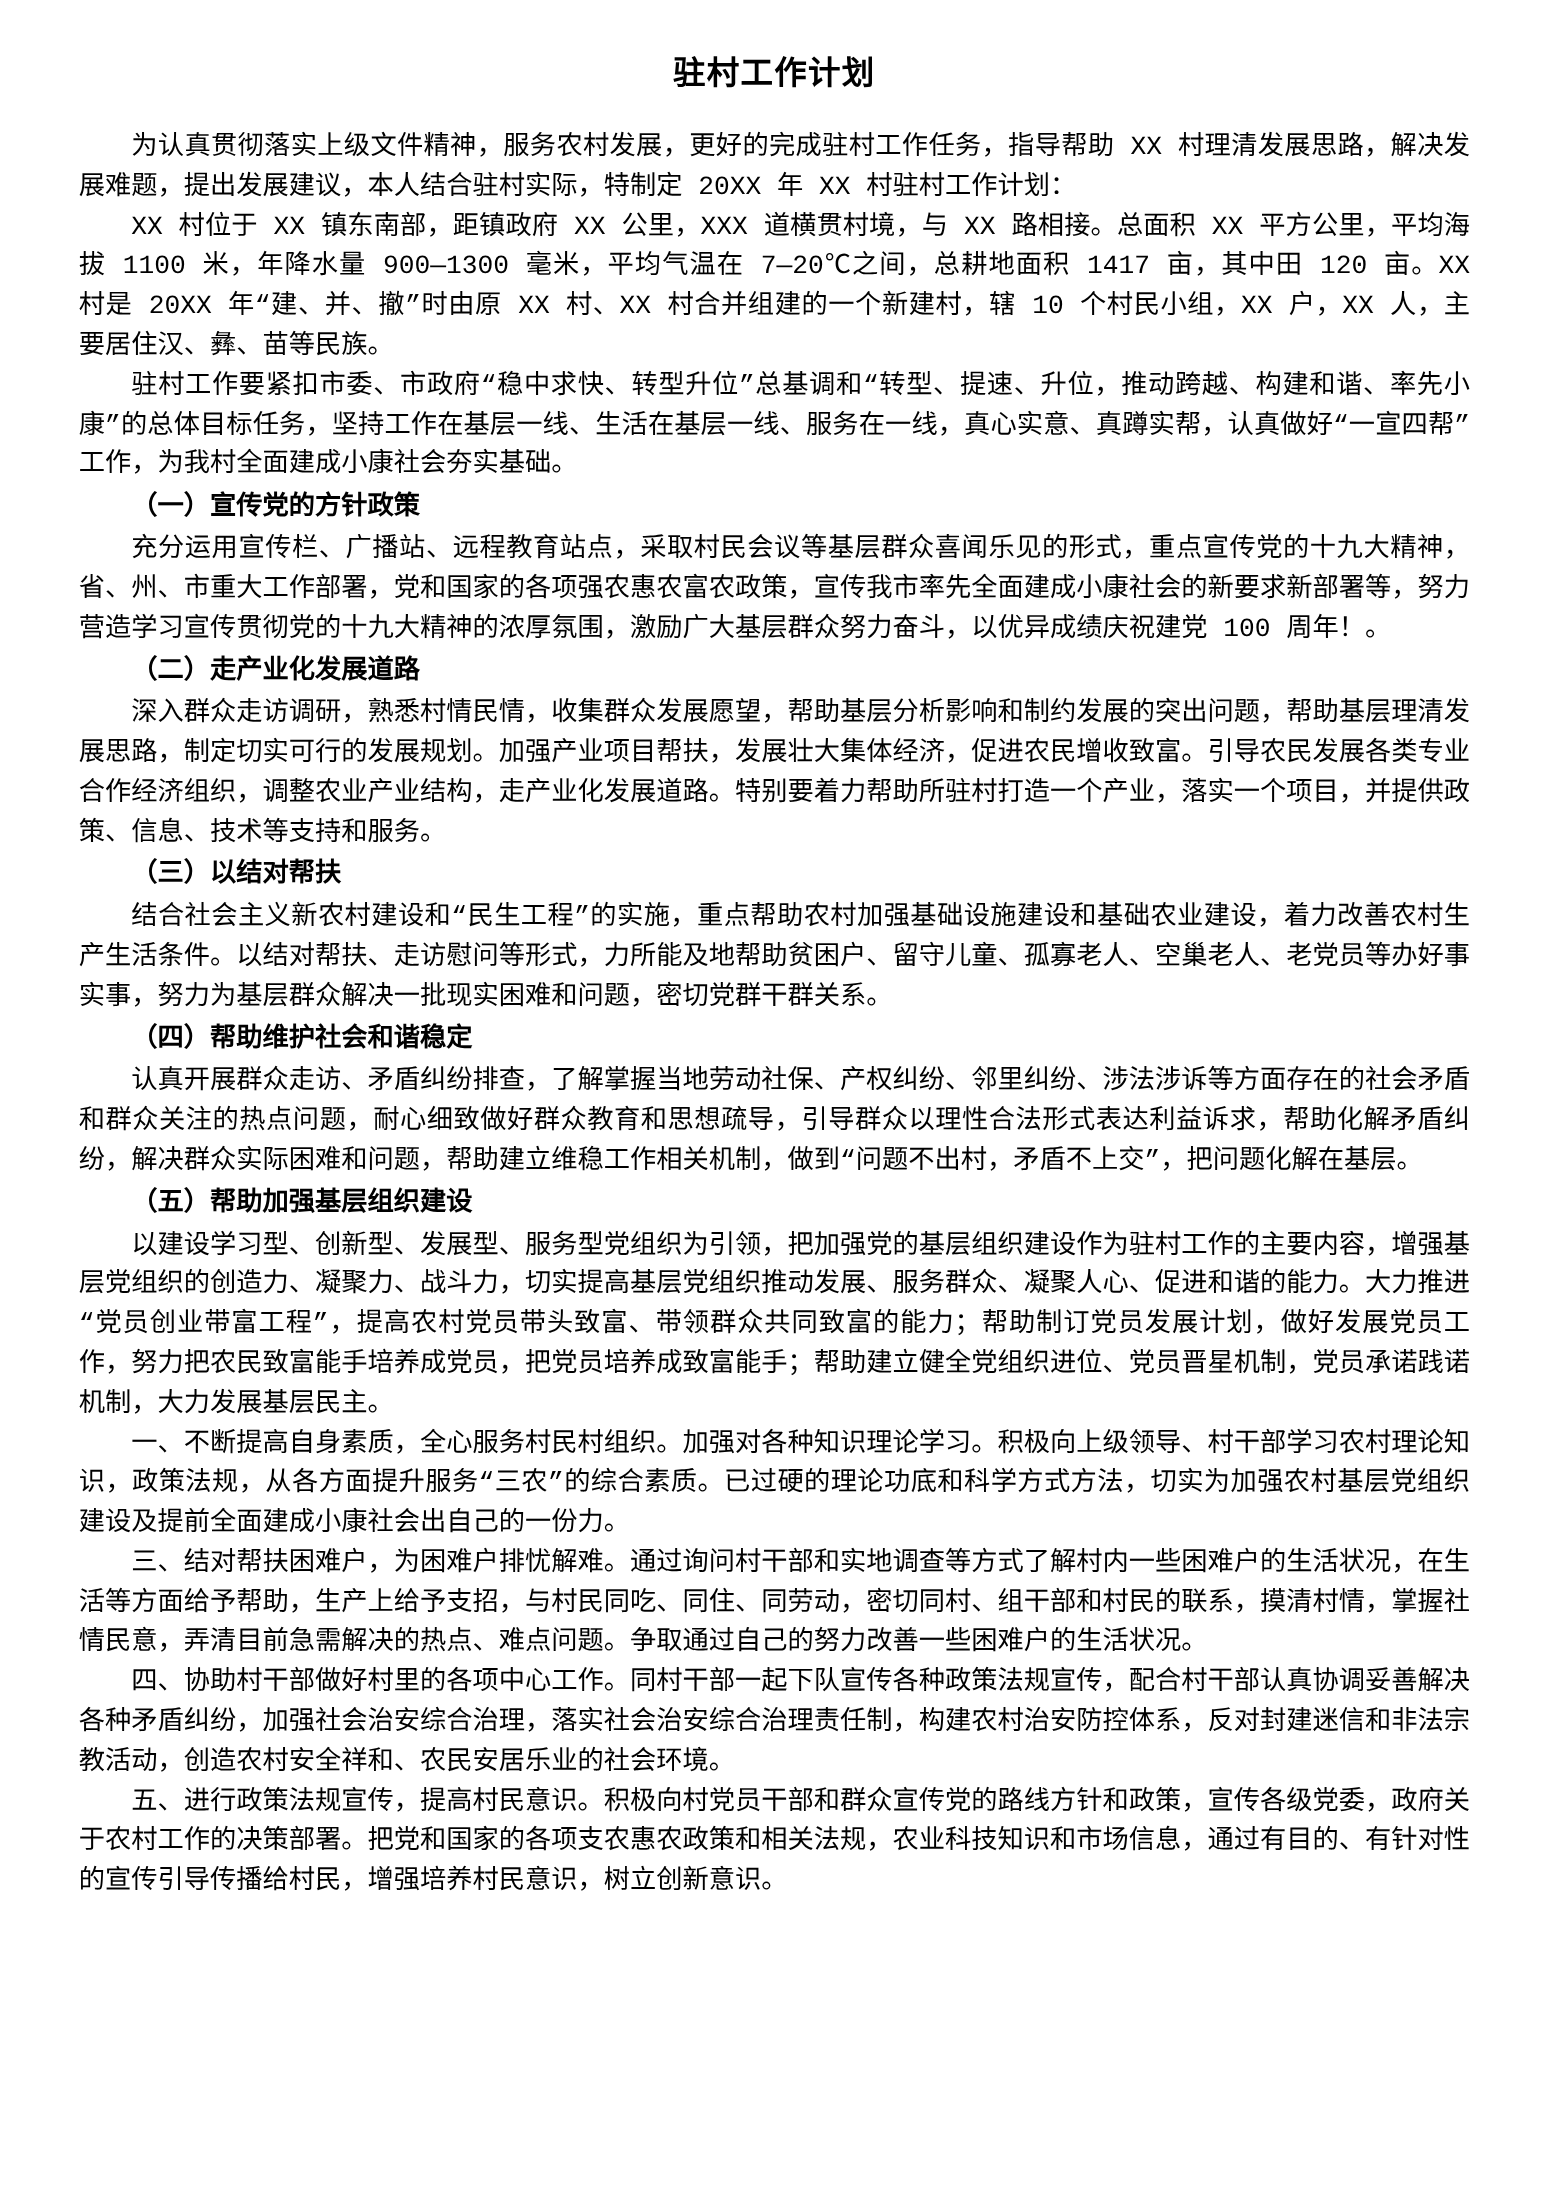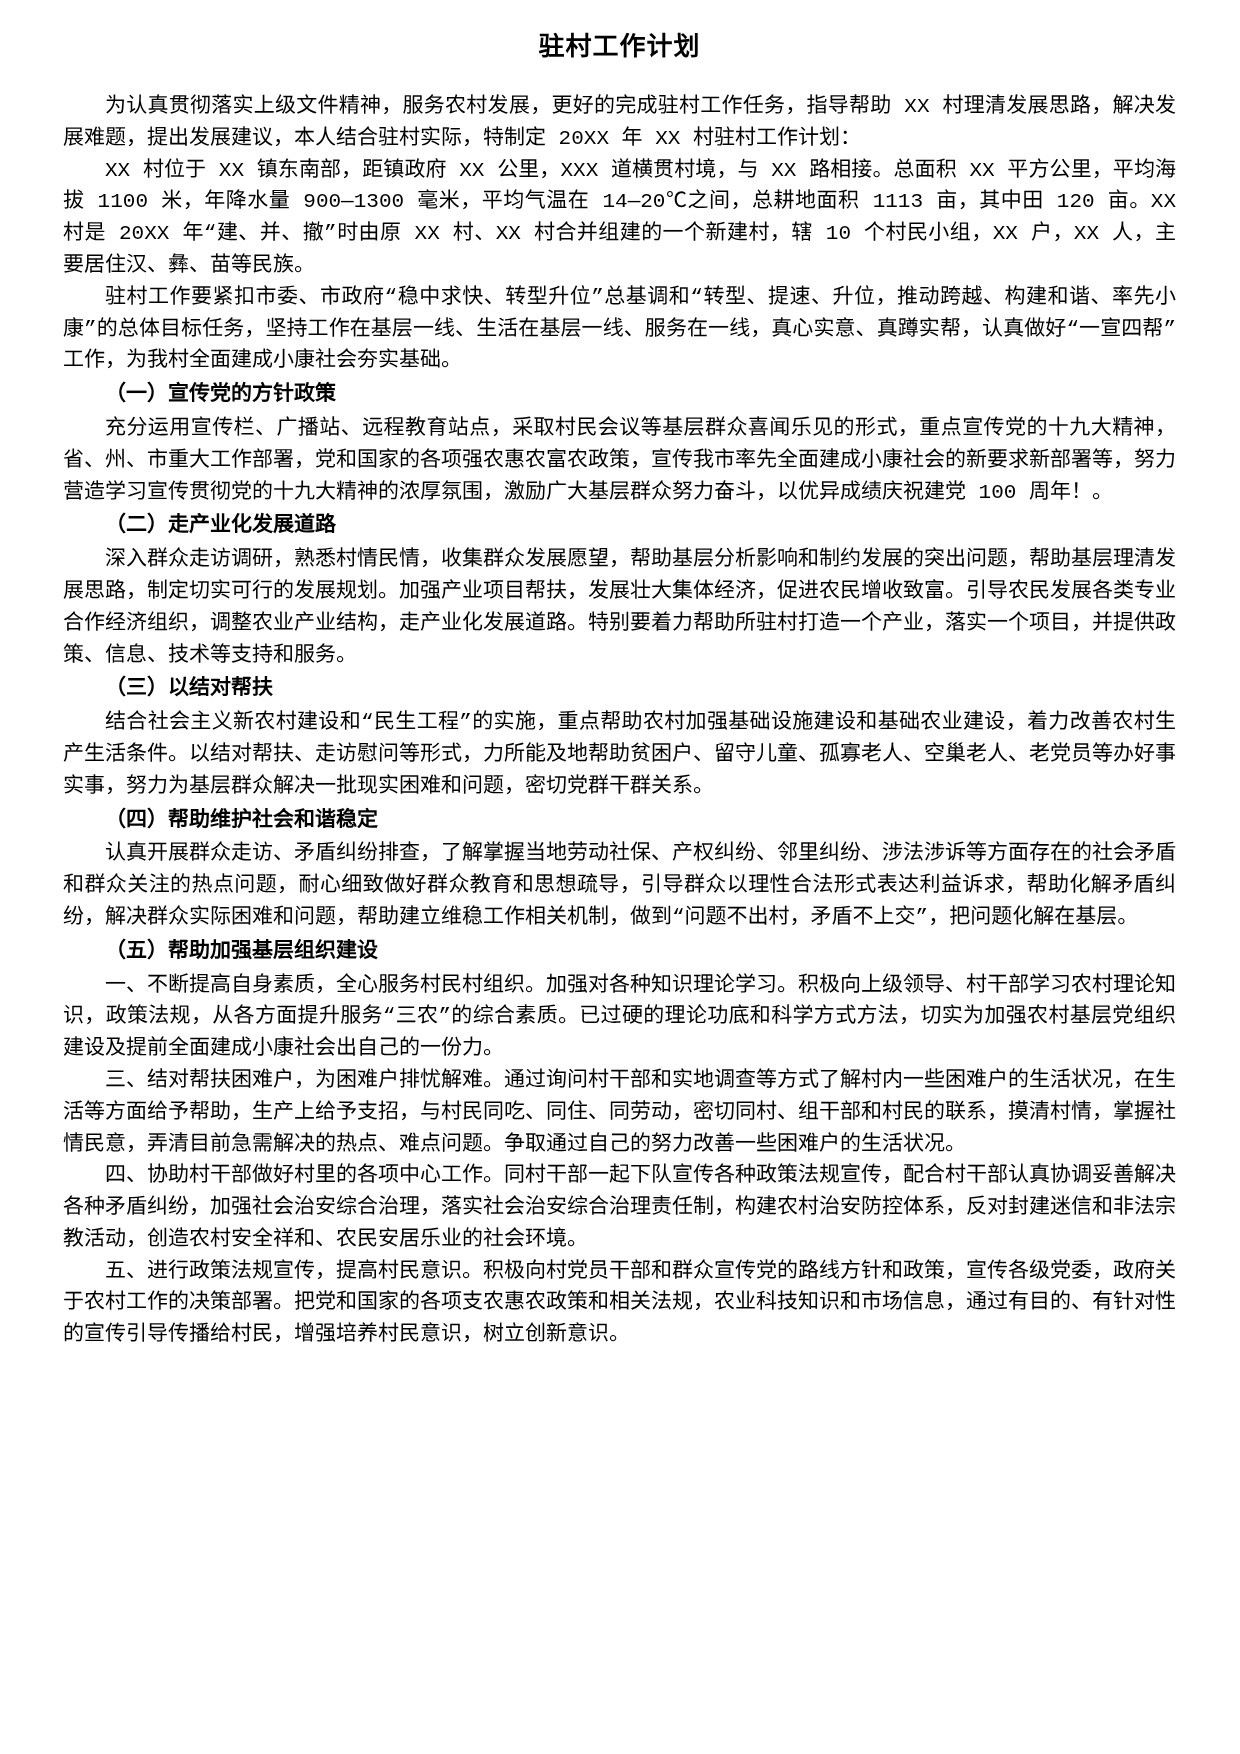--- a/index.html
+++ b/index.html
@@ -5,21 +5,21 @@
   html, body {
     margin: 0;
     padding: 0;
     background: #ffffff;
   }
   .page {
     position: relative;
     width: 1240px;
     height: 1754px;
     box-sizing: border-box;
-    padding: 30px 64px 30px 63px;
+    padding: 42px 64px 30px 63px;
     background: #ffffff;
     color: #000000;
     overflow: hidden;
   }
   .doc-title {
     font-family: "Liberation Serif", "DejaVu Serif", serif;
     font-weight: bold;
     font-size: 26px;
     line-height: 34px;
     text-align: center;
@@ -40,34 +40,35 @@
     margin: 2px 0;
   }
 </style>
 </head>
 <body>
 
 <div class="page">
   <h1 class="doc-title">驻村工作计划</h1>
 
   <p class="block">为认真贯彻落实上级文件精神，服务农村发展，更好的完成驻村工作任务，指导帮助 XX 村理清发展思路，解决发展难题，提出发展建议，本人结合驻村实际，特制定 20XX 年 XX 村驻村工作计划：</p>
-  <p class="block">XX 村位于 XX 镇东南部，距镇政府 XX 公里，XXX 道横贯村境，与 XX 路相接。总面积 XX 平方公里，平均海拔 1100 米，年降水量 900—1300 毫米，平均气温在 14—20℃之间，总耕地面积 1113 亩，其中田 120 亩。XX 村是 20XX 年“建、并、撤”时由原 XX 村、XX 村合并组建的一个新建村，辖 10 个村民小组，XX 户，XX 人，主要居住汉、彝、苗等民族。</p>
+  <p class="block">XX 村位于 XX 镇东南部，距镇政府 XX 公里，XXX 道横贯村境，与 XX 路相接。总面积 XX 平方公里，平均海拔 1100 米，年降水量 900—1300 毫米，平均气温在 7—20℃之间，总耕地面积 1417 亩，其中田 120 亩。XX 村是 20XX 年“建、并、撤”时由原 XX 村、XX 村合并组建的一个新建村，辖 10 个村民小组，XX 户，XX 人，主要居住汉、彝、苗等民族。</p>
   <p class="block">驻村工作要紧扣市委、市政府“稳中求快、转型升位”总基调和“转型、提速、升位，推动跨越、构建和谐、率先小康”的总体目标任务，坚持工作在基层一线、生活在基层一线、服务在一线，真心实意、真蹲实帮，认真做好“一宣四帮”工作，为我村全面建成小康社会夯实基础。</p>
 
   <p class="block heading">（一）宣传党的方针政策</p>
   <p class="block">充分运用宣传栏、广播站、远程教育站点，采取村民会议等基层群众喜闻乐见的形式，重点宣传党的十九大精神，省、州、市重大工作部署，党和国家的各项强农惠农富农政策，宣传我市率先全面建成小康社会的新要求新部署等，努力营造学习宣传贯彻党的十九大精神的浓厚氛围，激励广大基层群众努力奋斗，以优异成绩庆祝建党 100 周年！。</p>
 
   <p class="block heading">（二）走产业化发展道路</p>
   <p class="block">深入群众走访调研，熟悉村情民情，收集群众发展愿望，帮助基层分析影响和制约发展的突出问题，帮助基层理清发展思路，制定切实可行的发展规划。加强产业项目帮扶，发展壮大集体经济，促进农民增收致富。引导农民发展各类专业合作经济组织，调整农业产业结构，走产业化发展道路。特别要着力帮助所驻村打造一个产业，落实一个项目，并提供政策、信息、技术等支持和服务。</p>
 
   <p class="block heading">（三）以结对帮扶</p>
   <p class="block">结合社会主义新农村建设和“民生工程”的实施，重点帮助农村加强基础设施建设和基础农业建设，着力改善农村生产生活条件。以结对帮扶、走访慰问等形式，力所能及地帮助贫困户、留守儿童、孤寡老人、空巢老人、老党员等办好事实事，努力为基层群众解决一批现实困难和问题，密切党群干群关系。</p>
 
   <p class="block heading">（四）帮助维护社会和谐稳定</p>
   <p class="block">认真开展群众走访、矛盾纠纷排查，了解掌握当地劳动社保、产权纠纷、邻里纠纷、涉法涉诉等方面存在的社会矛盾和群众关注的热点问题，耐心细致做好群众教育和思想疏导，引导群众以理性合法形式表达利益诉求，帮助化解矛盾纠纷，解决群众实际困难和问题，帮助建立维稳工作相关机制，做到“问题不出村，矛盾不上交”，把问题化解在基层。</p>
 
   <p class="block heading">（五）帮助加强基层组织建设</p>
+  <p class="block">以建设学习型、创新型、发展型、服务型党组织为引领，把加强党的基层组织建设作为驻村工作的主要内容，增强基层党组织的创造力、凝聚力、战斗力，切实提高基层党组织推动发展、服务群众、凝聚人心、促进和谐的能力。大力推进“党员创业带富工程”，提高农村党员带头致富、带领群众共同致富的能力；帮助制订党员发展计划，做好发展党员工作，努力把农民致富能手培养成党员，把党员培养成致富能手；帮助建立健全党组织进位、党员晋星机制，党员承诺践诺机制，大力发展基层民主。</p>
 
   <p class="block">一、不断提高自身素质，全心服务村民村组织。加强对各种知识理论学习。积极向上级领导、村干部学习农村理论知识，政策法规，从各方面提升服务“三农”的综合素质。已过硬的理论功底和科学方式方法，切实为加强农村基层党组织建设及提前全面建成小康社会出自己的一份力。</p>
   <p class="block">三、结对帮扶困难户，为困难户排忧解难。通过询问村干部和实地调查等方式了解村内一些困难户的生活状况，在生活等方面给予帮助，生产上给予支招，与村民同吃、同住、同劳动，密切同村、组干部和村民的联系，摸清村情，掌握社情民意，弄清目前急需解决的热点、难点问题。争取通过自己的努力改善一些困难户的生活状况。</p>
   <p class="block">四、协助村干部做好村里的各项中心工作。同村干部一起下队宣传各种政策法规宣传，配合村干部认真协调妥善解决各种矛盾纠纷，加强社会治安综合治理，落实社会治安综合治理责任制，构建农村治安防控体系，反对封建迷信和非法宗教活动，创造农村安全祥和、农民安居乐业的社会环境。</p>
   <p class="block">五、进行政策法规宣传，提高村民意识。积极向村党员干部和群众宣传党的路线方针和政策，宣传各级党委，政府关于农村工作的决策部署。把党和国家的各项支农惠农政策和相关法规，农业科技知识和市场信息，通过有目的、有针对性的宣传引导传播给村民，增强培养村民意识，树立创新意识。</p>
 </div>
 
 </body></html>

